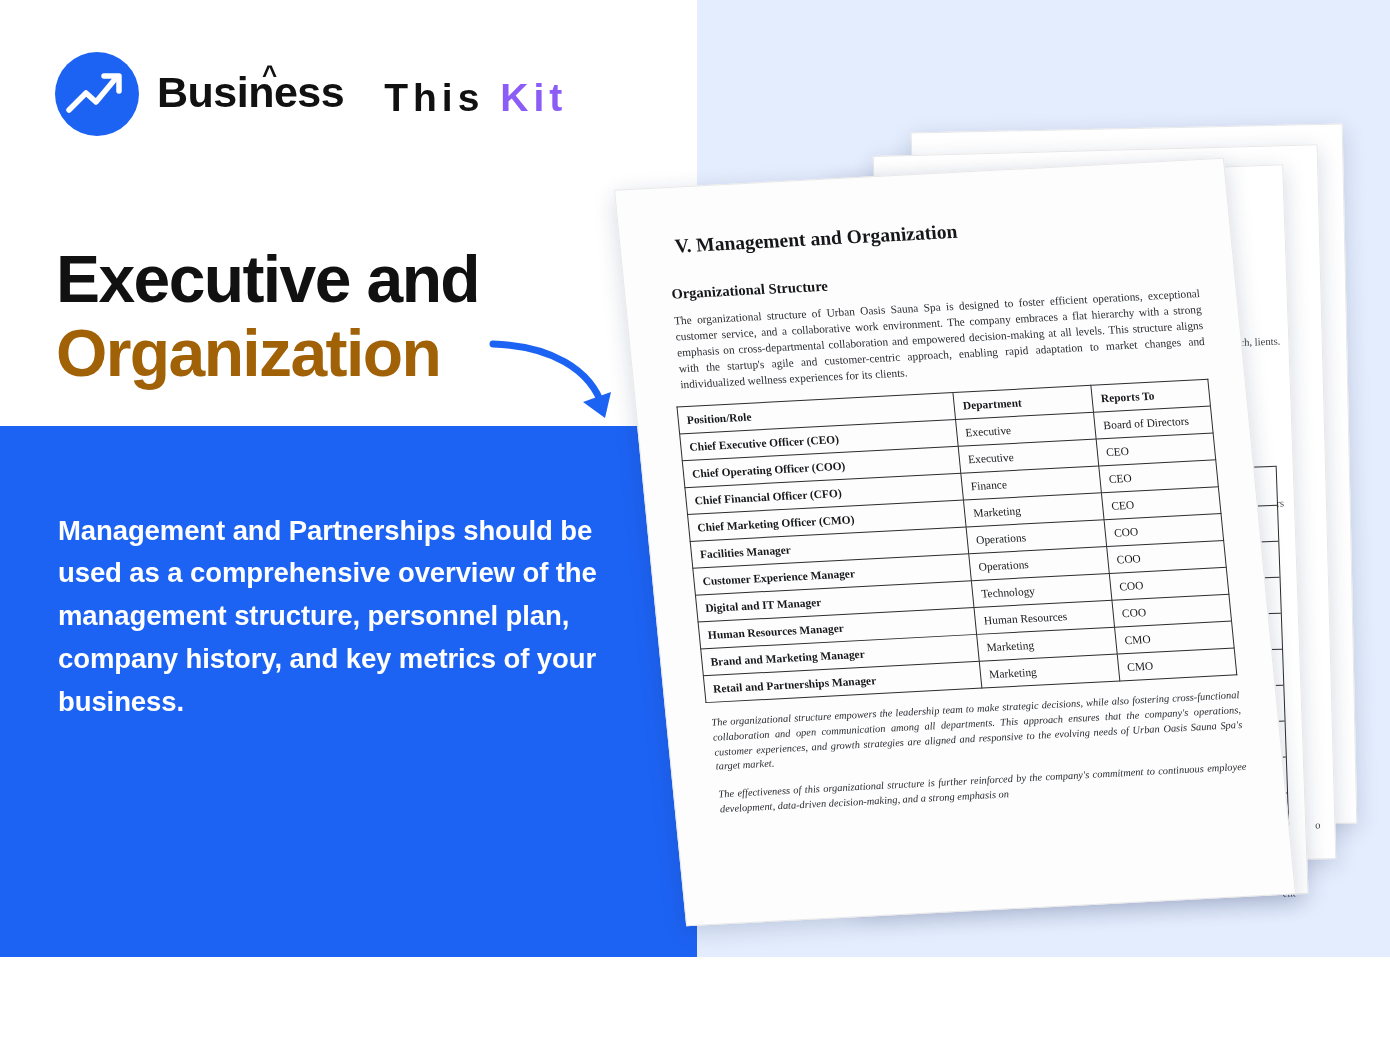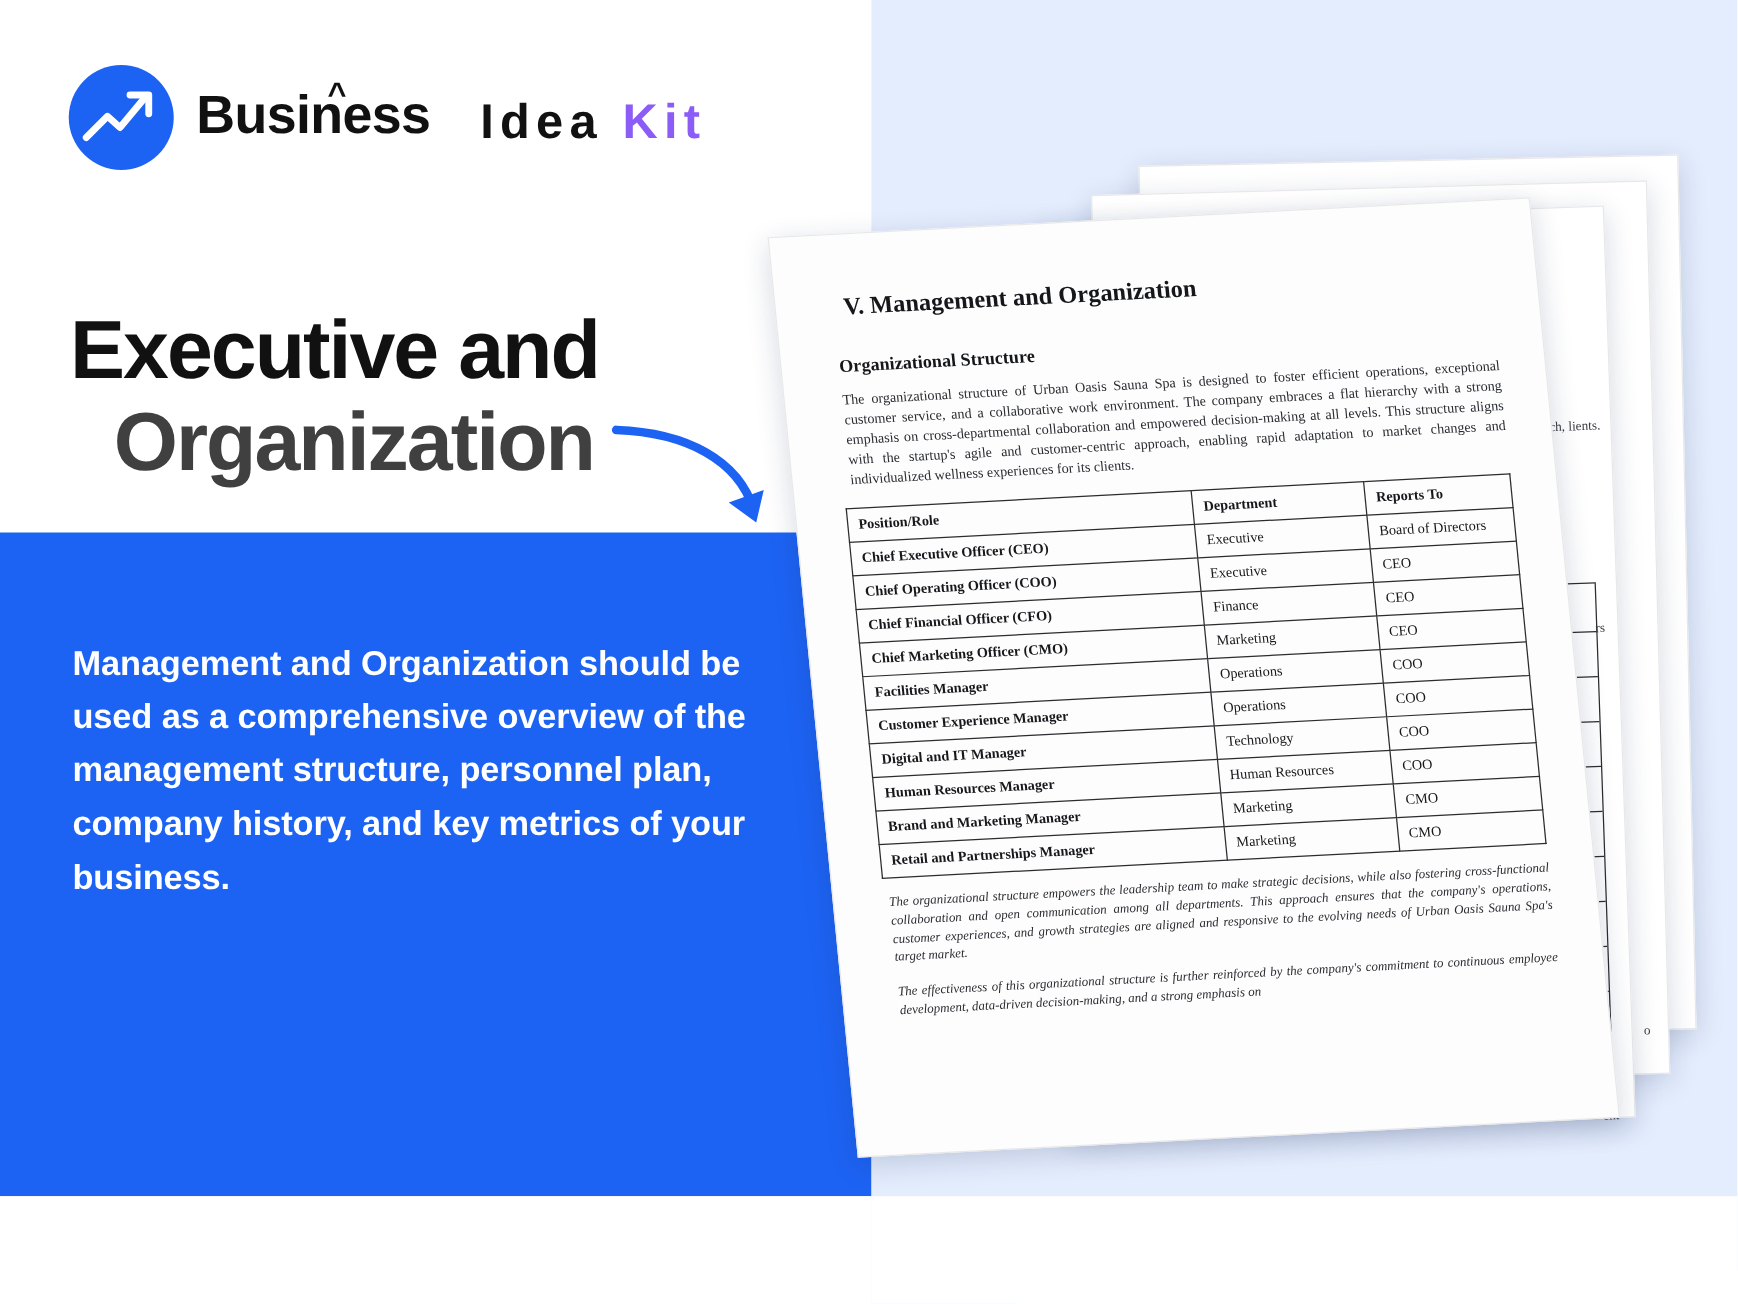--- a/index.html
+++ b/index.html
@@ -92,21 +92,21 @@
   .headline {
     position: absolute;
     left: 56px; top: 243px;
     width: 640px;
     font-size: 66px;
     font-weight: bold;
     line-height: 1.12;
     letter-spacing: -1.6px;
     color: #111111;
   }
-  .headline .accent { color: #404040; display: block; margin-left: 35px; }
+  .headline .accent { color: #a16207; display: block; }
 
   
   .arrow {
     position: absolute;
     left: 487px; top: 330px;
     width: 140px; height: 110px;
   }
 
   
   .lede {
@@ -356,31 +356,31 @@
       <path d="M14 58 L31 41 L41 50 L61 26" fill="none" stroke="#ffffff" stroke-width="5.5" stroke-linecap="round" stroke-linejoin="round"></path>
       <path d="M49 24 L64 24 L64 39" fill="none" stroke="#ffffff" stroke-width="5.5" stroke-linecap="round" stroke-linejoin="round"></path>
     </svg>
   </div>
   <div class="logo-text">
     <div class="logo-line1">
       <span>Business</span>
       <span class="circumflex">^</span>
     </div>
     <div class="logo-line2">
-      <span>Idea</span>
+      <span>This</span>
       <span class="kit">Kit</span>
     </div>
   </div>
 </div>
 
 <div class="headline">
   <span>Executive and</span>
   <span class="accent">Organization</span>
 </div>
 
 <div class="arrow">
   <svg width="140" height="110" viewBox="0 0 140 110" aria-hidden="true">
     <path d="M6 14 C62 16 104 38 116 78" fill="none" stroke="#1d63f3" stroke-width="7" stroke-linecap="round"></path>
     <path d="M96 72 L118 88 L124 62" fill="#1d63f3"></path>
   </svg>
 </div>
 
-<p class="lede">Management and Organization should be used as a comprehensive overview of the management structure, personnel plan, company history, and key metrics of your business.</p>
+<p class="lede">Management and Partnerships should be used as a comprehensive overview of the management structure, personnel plan, company history, and key metrics of your business.</p>
 
 </body></html>

